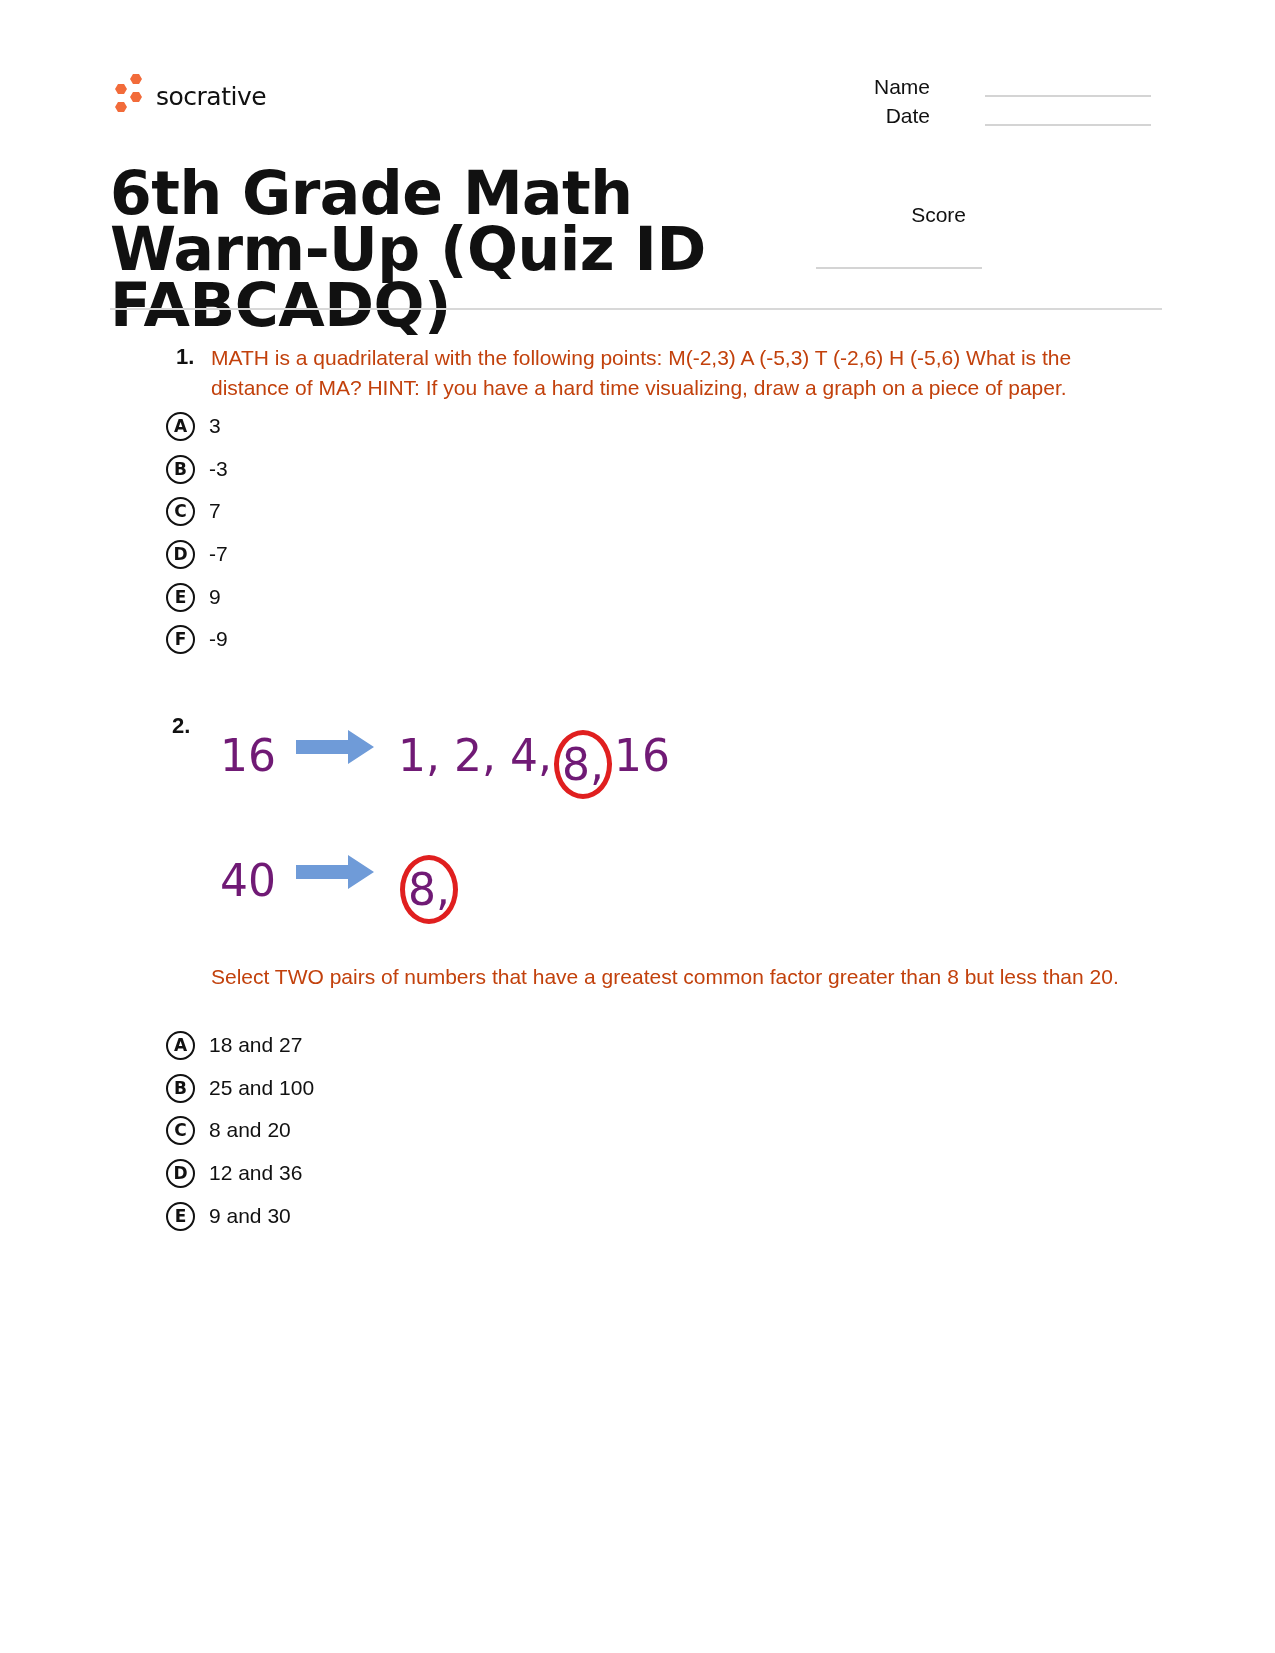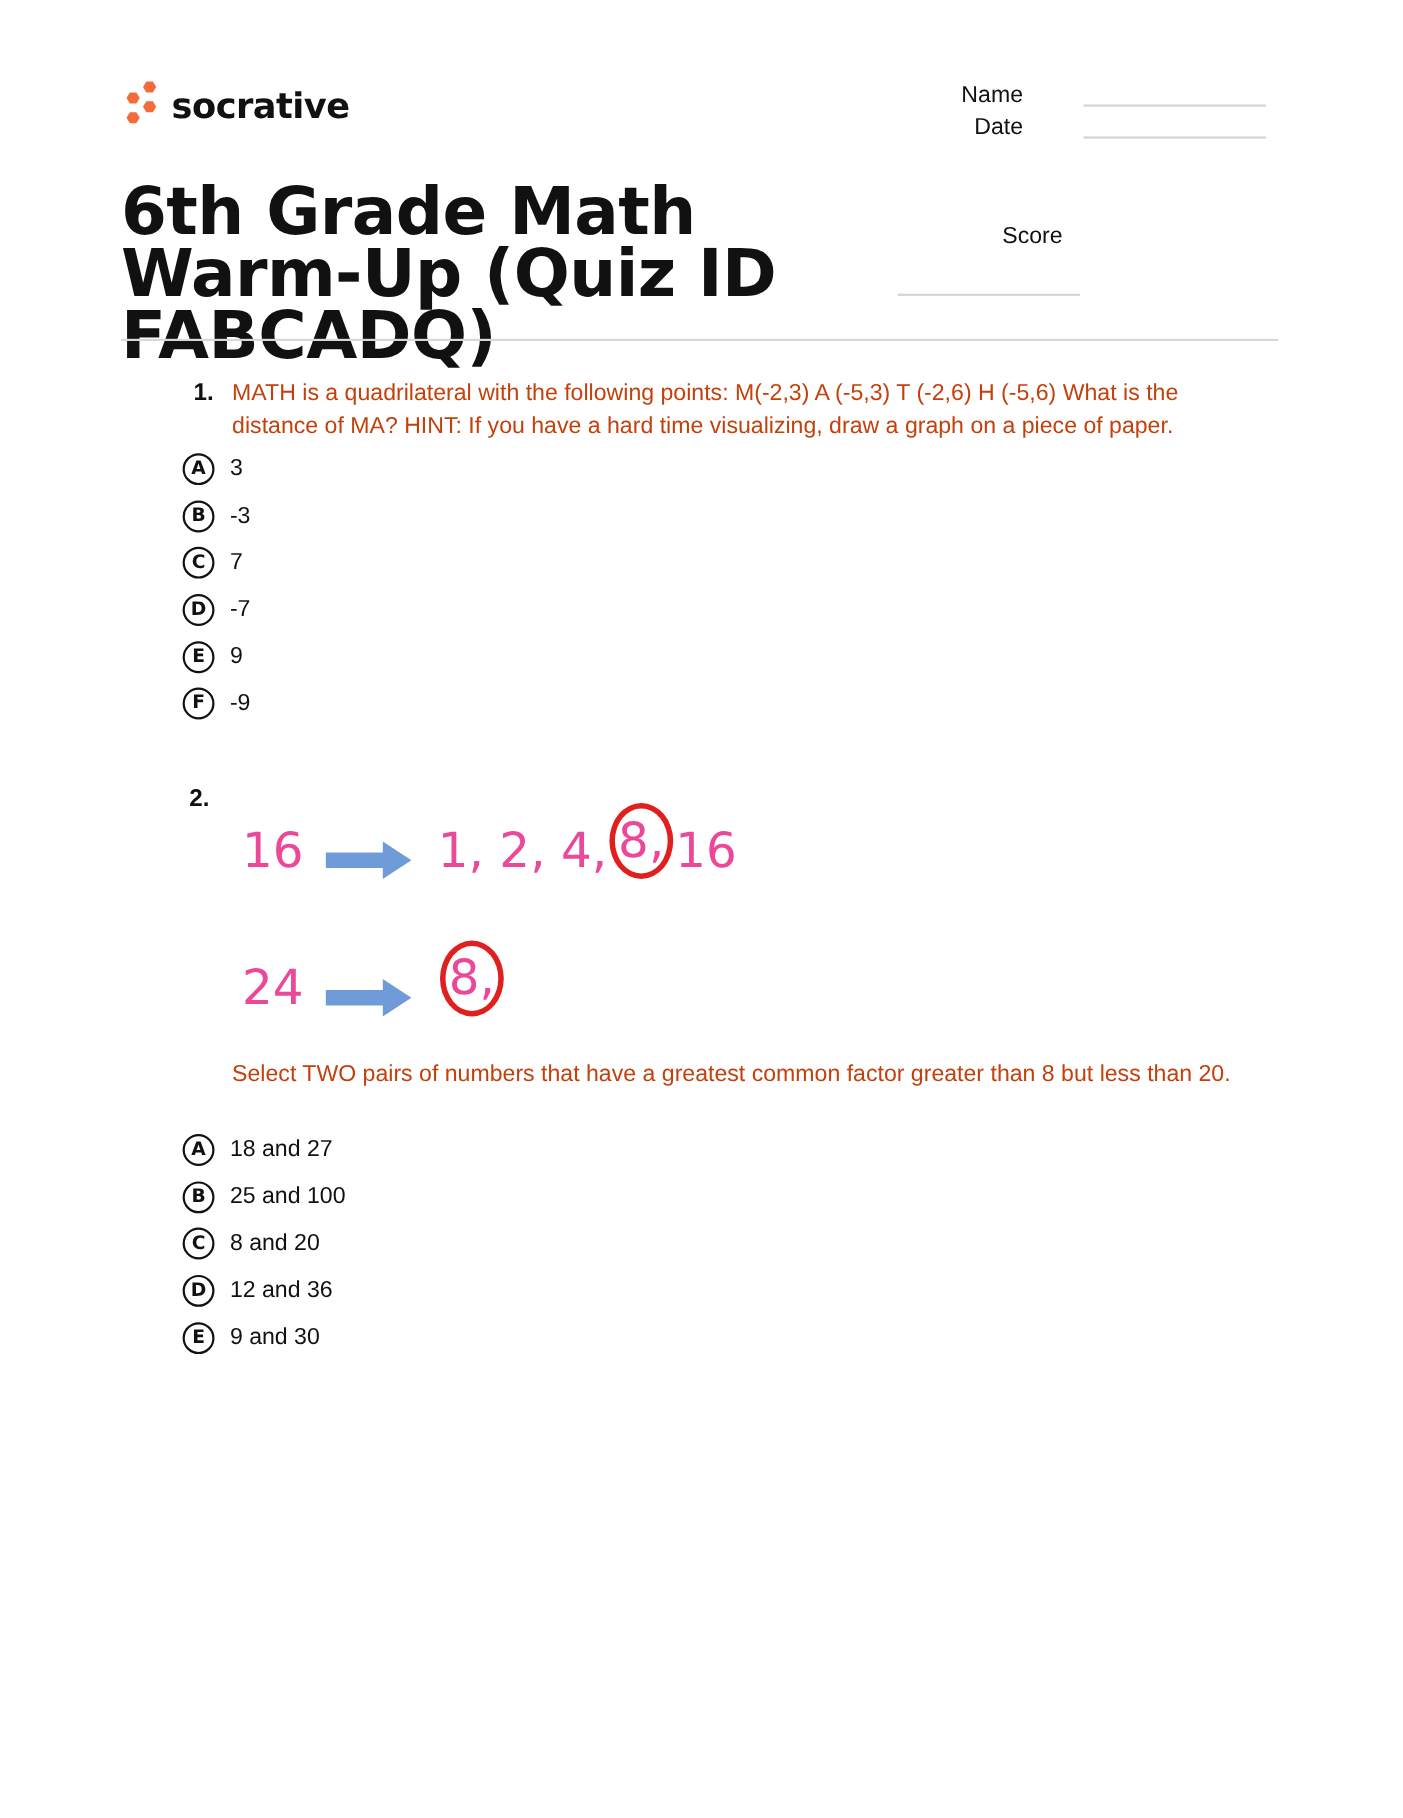--- a/index.html
+++ b/index.html
@@ -1,31 +1,31 @@
 <!DOCTYPE html>
 <html><head>
 <meta charset="utf-8">
 <style>
   html, body { margin:0; padding:0; background:#ffffff; }
   body { width:1275px; height:1653px; position:relative; font-family:"Liberation Sans", sans-serif; color:#111; overflow:hidden; }
   .logo { position:absolute; left:110px; top:72px; display:flex; align-items:center; }
   .logo svg { width:38px; height:48px; }
-  .logo-text { font-family:"DejaVu Sans", sans-serif; font-size:32px; font-weight:bold; color:#111; margin-left:8px; letter-spacing:-0.5px; }
+  .logo-text { font-family:"DejaVu Sans", sans-serif; font-size:25px; font-weight:normal; color:#111; margin-left:8px; letter-spacing:-0.5px; }
   .field { position:absolute; display:flex; align-items:flex-end;gap:39px; }
   .field-label { width:110px; text-align:right; font-size:21px; color:#111; padding-right:16px; }
   .field-line { width:166px; border-bottom:2px solid #d4d4d4; height:1px; margin-bottom:2px; }
   .title { position:absolute; left:110px; top:165px; width:760px; font-family:"DejaVu Sans", sans-serif; font-weight:bold; font-size:60px; line-height:56px; color:#111; letter-spacing:-0.5px; }
   .divider { position:absolute; left:110px; top:308px; width:1052px; height:0; border-top:2px solid #d8d8d8; }
   .q-num { position:absolute; font-weight:bold; font-size:22px; color:#111; }
   .q-text { position:absolute; left:211px; width:940px; font-size:21px; line-height:30px; color:#c2410c; }
   .choice { position:absolute; left:166px; display:flex; align-items:center; height:34px; }
   .badge { width:29px; height:29px; border:2px solid #111; border-radius:50%; display:flex; align-items:center; justify-content:center; font-weight:bold; font-size:17px; box-sizing:border-box; font-family:"DejaVu Sans", sans-serif; }
   .choice-text { margin-left:14px; font-size:21px; color:#111; }
   .factor-img { position:absolute; left:220px; top:720px; width:640px; height:220px; }
-  .row { position:absolute; left:0; display:flex; align-items:flex-end; font-family:"DejaVu Sans", sans-serif; font-size:44px; color:#ec4899; }
+  .row { position:absolute; left:0; display:flex; align-items:flex-start; font-family:"DejaVu Sans", sans-serif; font-size:44px; color:#701a75; }
   .row .num { width:70px; }
   .row .arrow { width:80px; height:34px; margin:0 22px 0 6px; }
   .circle { display:inline-block; border:5px solid #e01f1f; border-radius:50%; padding:4px 2px; width:44px; text-align:center; margin:0 2px; }
 </style>
 </head>
 <body>
 
 <div class="logo">
   <svg viewBox="0 0 38 48">
     <polygon points="23,2 29,2 32,7 29,12 23,12 20,7" fill="#f26b3a"></polygon>
@@ -86,21 +86,21 @@
   <div class="row" style="top:10px;">
     <span class="num">16</span>
     <svg class="arrow" viewBox="0 0 80 34">
       <polygon points="0,10 52,10 52,0 78,17 52,34 52,24 0,24" fill="#6f9bd8"></polygon>
     </svg>
     <span>1, 2, 4,</span>
     <span class="circle">8,</span>
     <span>16</span>
   </div>
   <div class="row" style="top:135px;">
-    <span class="num">24</span>
+    <span class="num">40</span>
     <svg class="arrow" viewBox="0 0 80 34">
       <polygon points="0,10 52,10 52,0 78,17 52,34 52,24 0,24" fill="#6f9bd8"></polygon>
     </svg>
     <span class="circle">8,</span>
   </div>
 </div>
 
 <div class="q-text" style="top:962px;">Select TWO pairs of numbers that have a greatest common factor greater than 8 but less than 20.</div>
 
 <div class="choice" style="top:1028px;">

